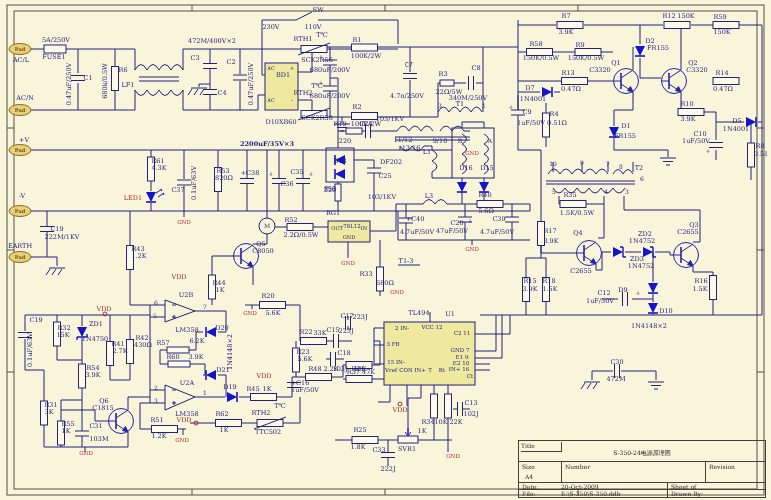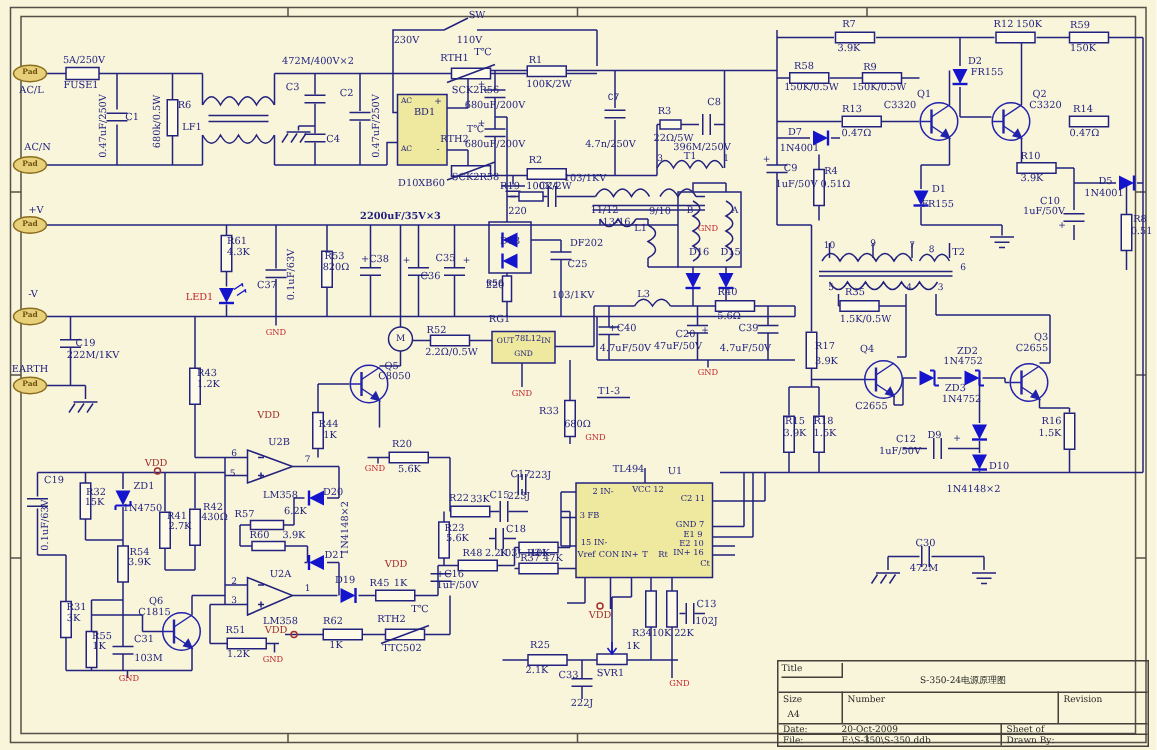--- a/index.html
+++ b/index.html
@@ -388,21 +388,21 @@
       <span class="lbl" style="left: 357px; top: 107px;">R2</span>
       <span class="lbl" style="left: 366px; top: 124px;">100K/2W</span>
       <span class="lbl" style="left: 317px; top: 86px;">T℃</span>
       <span class="lbl" style="left: 303px; top: 93px;">RTH2</span>
       <span class="lbl" style="left: 317px; top: 118px;">SCK2R58</span>
       <span class="lbl" style="left: 409px; top: 66px; font-family: Liberation Mono, monospace;">C7</span>
       <span class="lbl" style="left: 407px; top: 96px;">4.7n/250V</span>
       <span class="lbl" style="left: 443px; top: 74px;">R3</span>
       <span class="lbl" style="left: 449px; top: 92px;">22Ω/5W</span>
       <span class="lbl" style="left: 476px; top: 68px;">C8</span>
-      <span class="lbl" style="left: 468px; top: 98px;">396M/250V</span>
+      <span class="lbl" style="left: 468px; top: 98px;">340M/250V</span>
       <span class="lbl" style="left: 460px; top: 104px;">T1</span>
       <span class="lbl" style="left: 440px; top: 106px; font-size: 6px;">3</span>
       <span class="lbl" style="left: 484px; top: 106px; font-size: 6px;">1</span>
       <span class="lbl" style="left: 366px; top: 124px;">C24</span>
       <span class="lbl" style="left: 390px; top: 119px;">103/1KV</span>
       <span class="lbl" style="left: 340px; top: 124px;">R19</span>
       <span class="lbl" style="left: 345px; top: 141px;">220</span>
       <span class="lbl" style="left: 340px; top: 161px;">D13</span>
       <span class="lbl" style="left: 391px; top: 162px;">DF202</span>
       <span class="lbl" style="left: 385px; top: 176px;">C25</span>
@@ -625,21 +625,21 @@
       <span class="lbl mar" style="left: 184px; top: 420px;">VDD</span>
       <span class="lbl" style="left: 222px; top: 414px;">R62</span>
       <span class="lbl" style="left: 224px; top: 430px;">1K</span>
       <span class="lbl" style="left: 280px; top: 406px;">T℃</span>
       <span class="lbl" style="left: 261px; top: 413px;">RTH2</span>
       <span class="lbl" style="left: 268px; top: 432px;">TTC502</span>
       <span class="lbl" style="left: 157px; top: 420px;">R51</span>
       <span class="lbl" style="left: 159px; top: 436px;">1.2K</span>
       <span class="lbl red" style="left: 182px; top: 441px; font-size: 5.5px;">GND</span>
       <span class="lbl" style="left: 360px; top: 430px;">R25</span>
-      <span class="lbl" style="left: 358px; top: 447px;">2.1K</span>
+      <span class="lbl" style="left: 358px; top: 447px;">1.8K</span>
       <span class="lbl" style="left: 407px; top: 449px;">SVR1</span>
       <span class="lbl" style="left: 422px; top: 431px;">1K</span>
       <span class="lbl" style="left: 379px; top: 450px;">C33</span>
       <span class="lbl" style="left: 388px; top: 469px;">222J</span>
       <span class="lbl red" style="left: 453px; top: 457px; font-size: 5.5px;">GND</span>
       <span class="lbl" style="left: 617px; top: 362px;">C30</span>
       <span class="lbl" style="left: 616px; top: 379px;">472M</span>
     </div>
 
 <div id="tblock">

